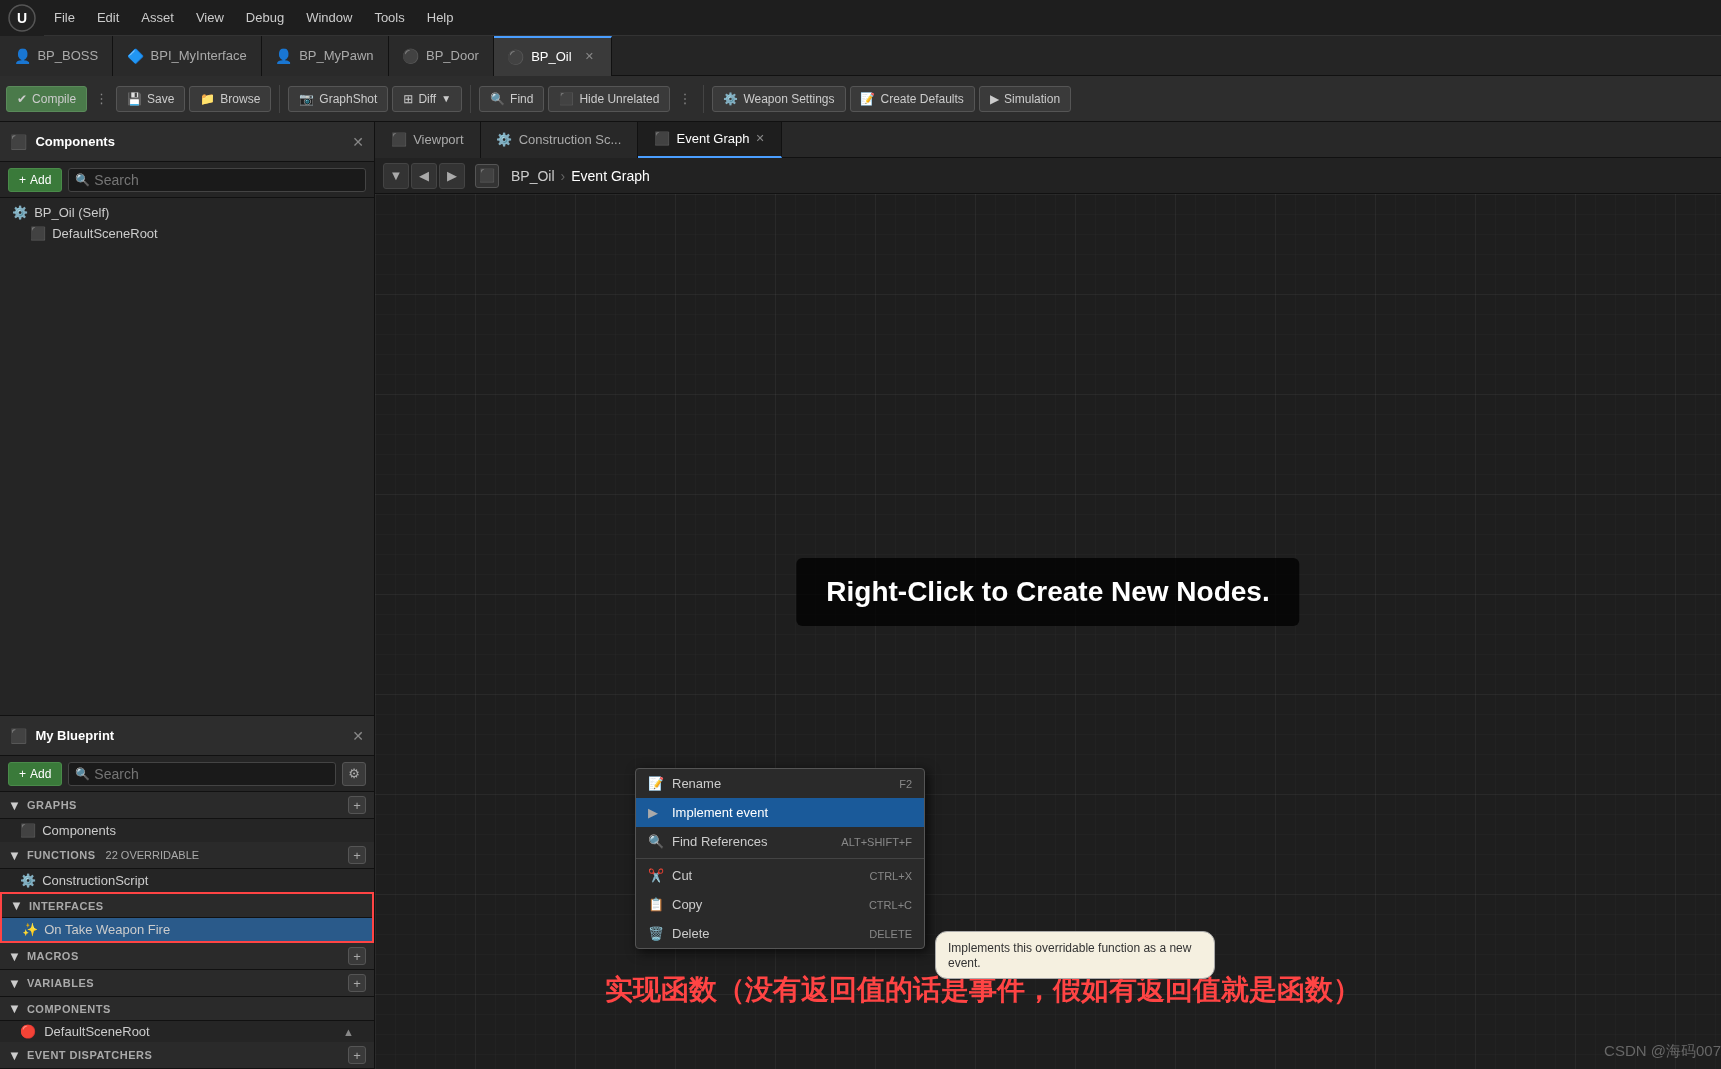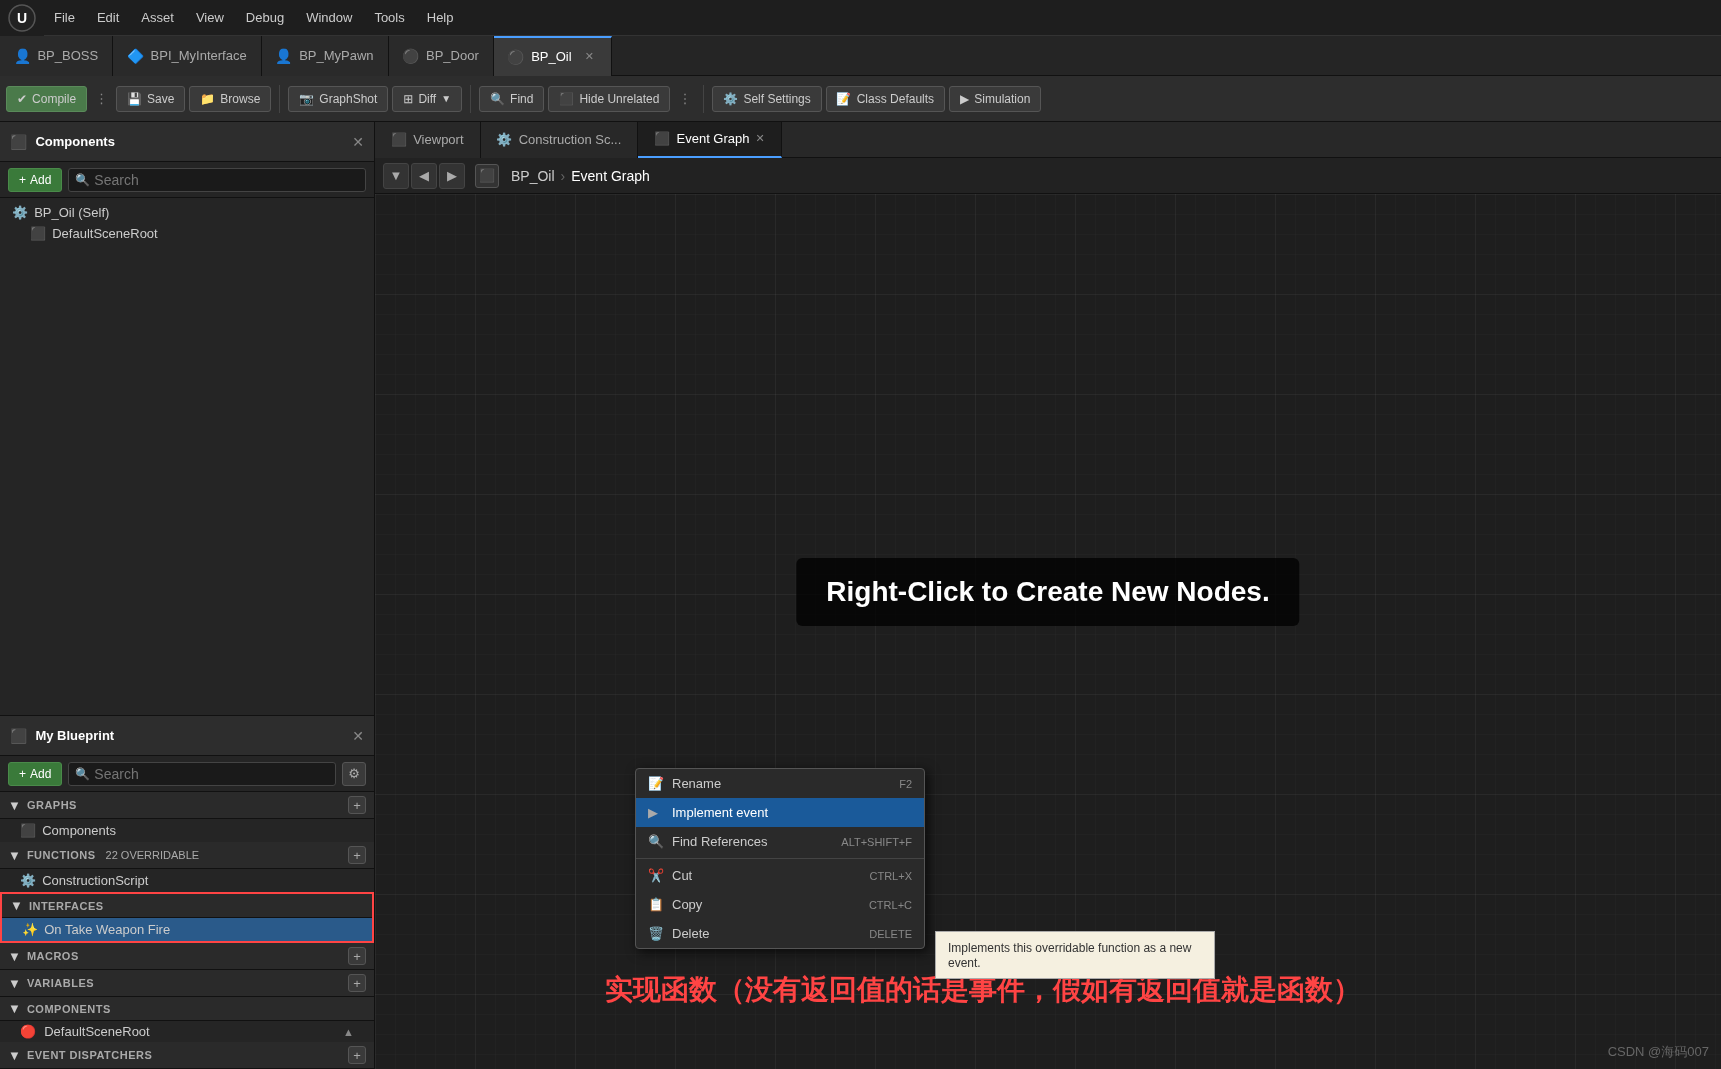--- a/index.html
+++ b/index.html
@@ -423,21 +423,21 @@
       margin: 2px 0;
     }
 
     
     .tooltip-popup {
       position: absolute;
       bottom: 90px;
       left: 560px;
       background: #f5f0e0;
       border: 1px solid #aaa;
-      border-radius: 0;
+      border-radius: 12px;
       padding: 8px 12px;
       max-width: 280px;
       z-index: 101;
     }
     .tooltip-text {
       color: #333;
       font-size: 12px;
     }
 
     
@@ -453,23 +453,23 @@
       padding: 3px 20px;
       gap: 8px;
       cursor: pointer;
       color: #ccc;
     }
 
     
     .watermark {
       position: absolute;
       bottom: 8px;
-      right: 12px;
+      right: 0;
       color: #666;
-      font-size: 13px;
+      font-size: 15px;
     }
 
     .gear-btn {
       width: 24px;
       height: 24px;
       display: flex;
       align-items: center;
       justify-content: center;
       background: #3a3a3a;
       border: 1px solid #555;
@@ -555,25 +555,25 @@
     <span>Find</span>
   </div>
   <div class="toolbar-btn">
     <span>⬛</span>
     <span>Hide Unrelated</span>
   </div>
   <span style="color:#888;cursor:pointer;padding:0 4px;">⋮</span>
   <div class="toolbar-sep"></div>
   <div class="toolbar-btn">
     <span>⚙️</span>
-    <span>Self Settings</span>
+    <span>Weapon Settings</span>
   </div>
   <div class="toolbar-btn">
     <span>📝</span>
-    <span>Class Defaults</span>
+    <span>Create Defaults</span>
   </div>
   <div class="toolbar-btn">
     <span>▶</span>
     <span>Simulation</span>
   </div>
 </div>
 
 <div class="main-layout">
 
   <div class="left-panel">

